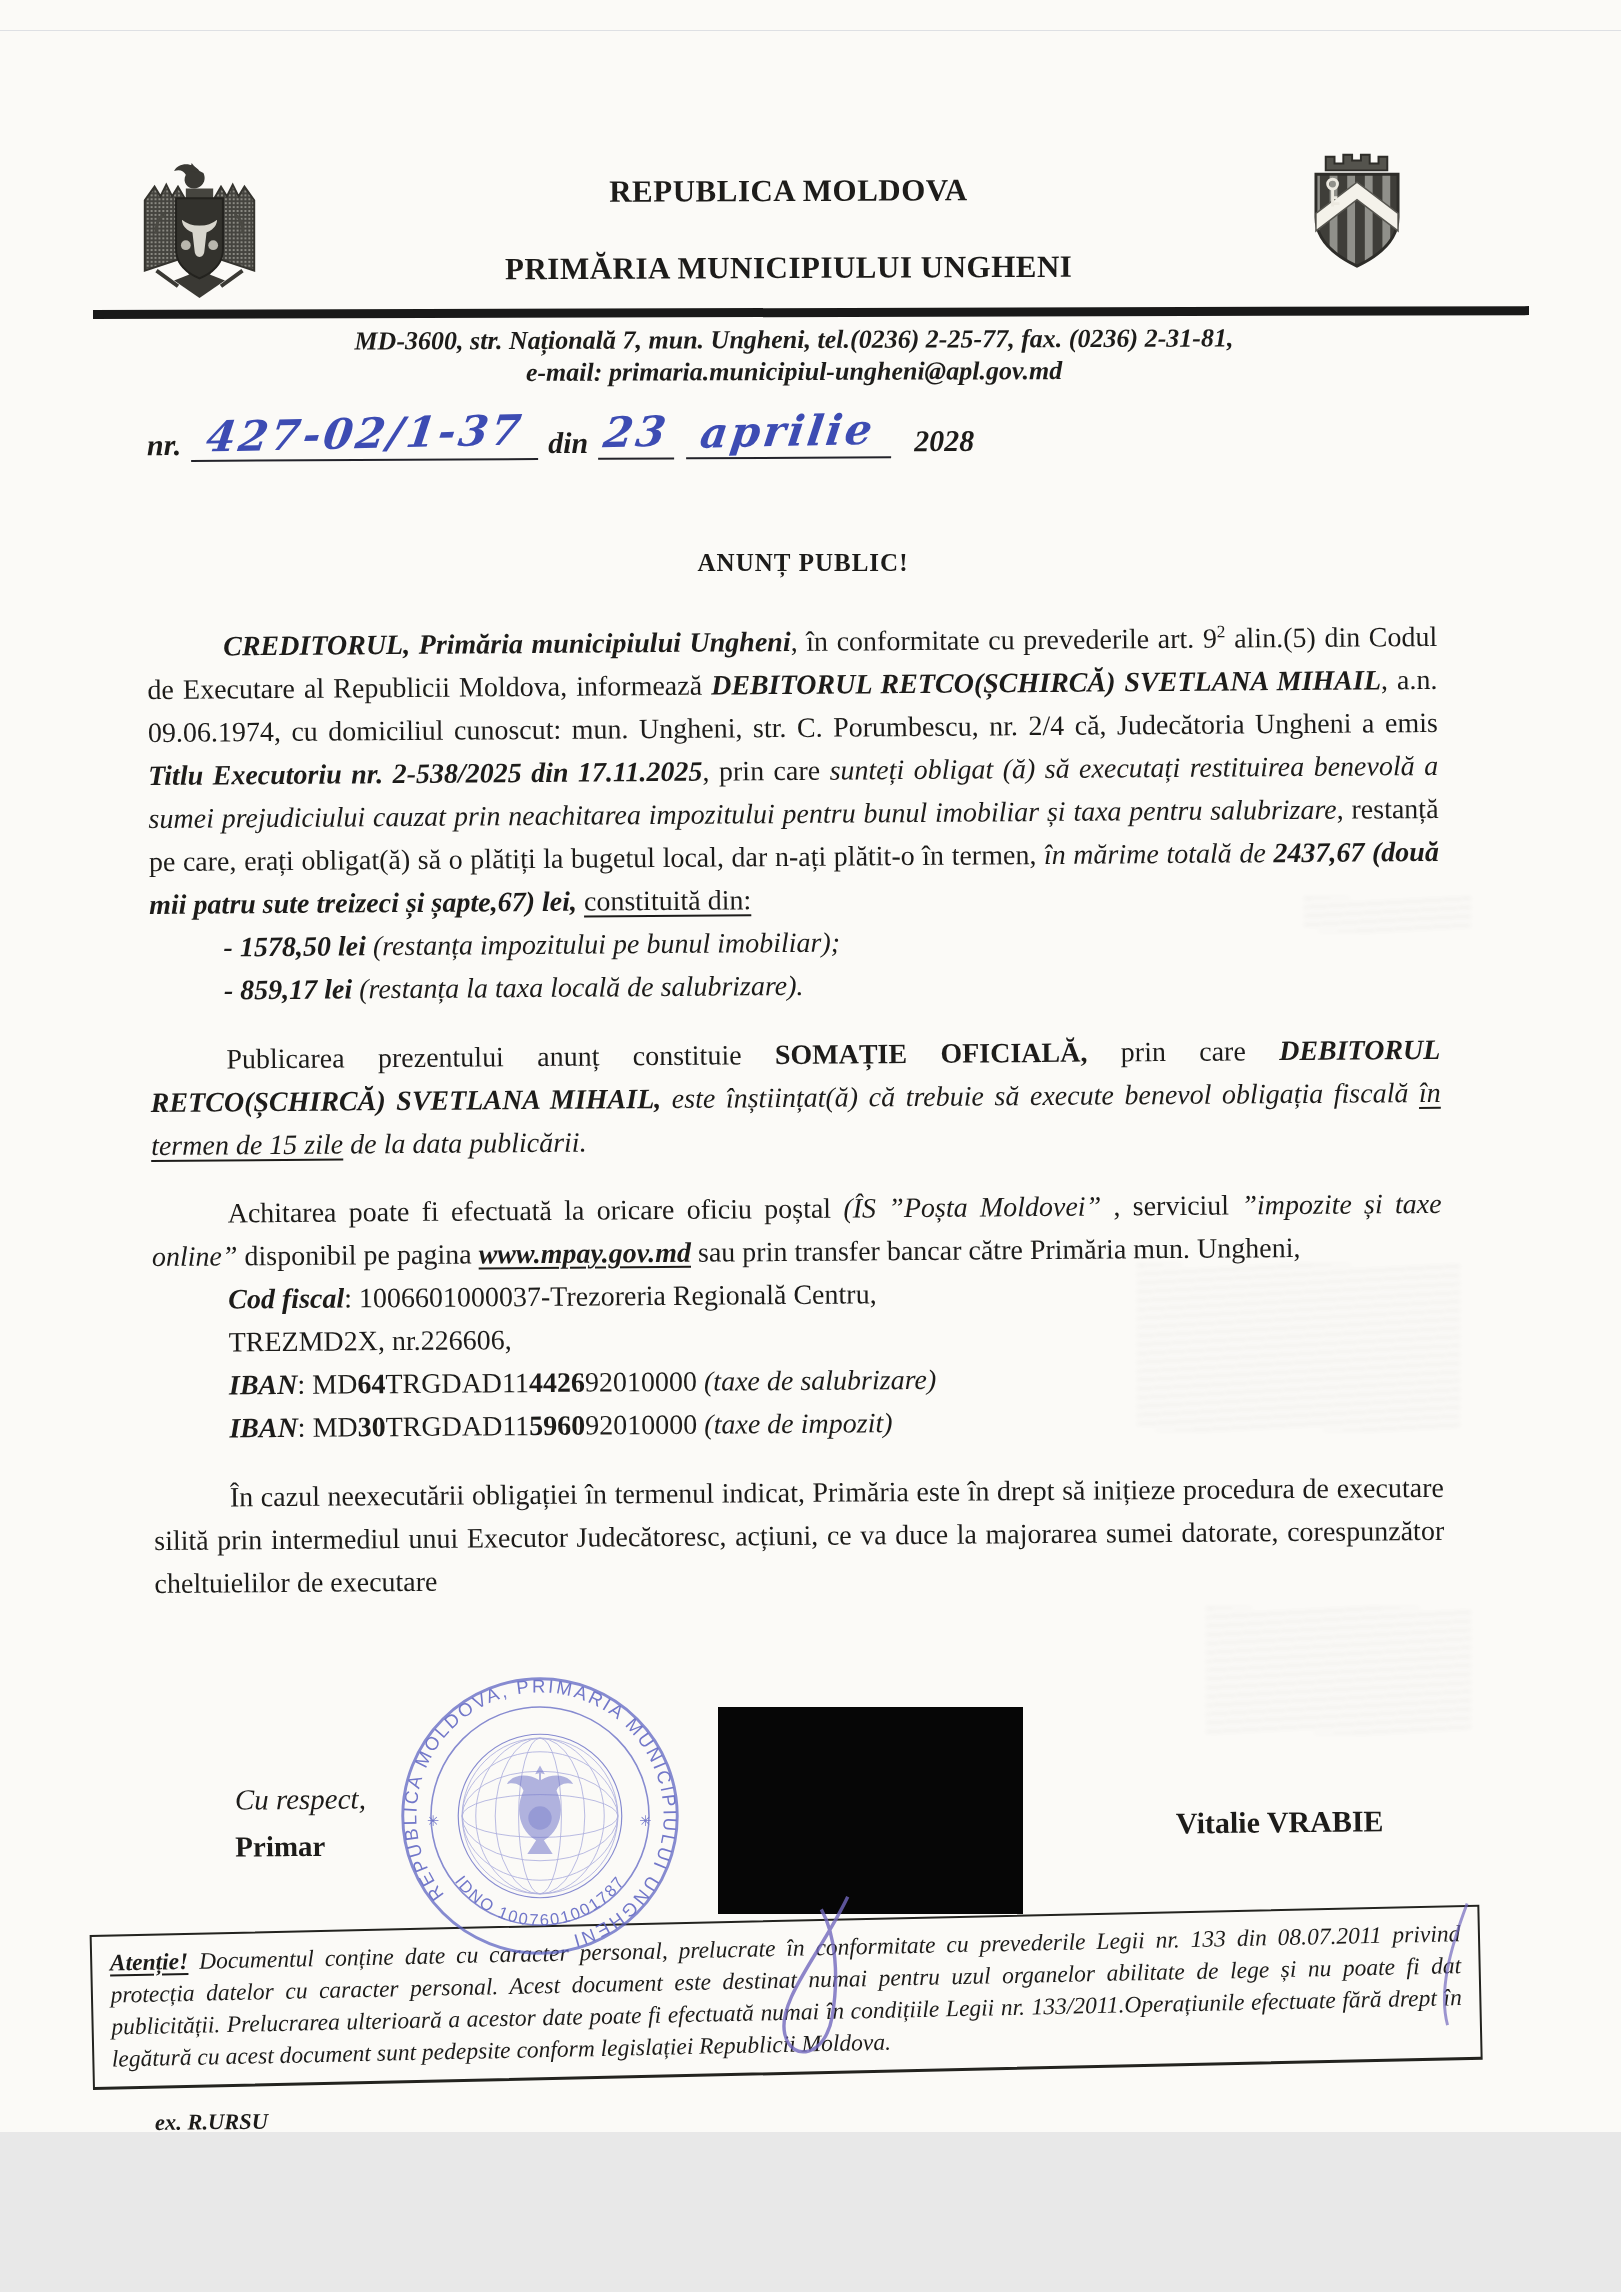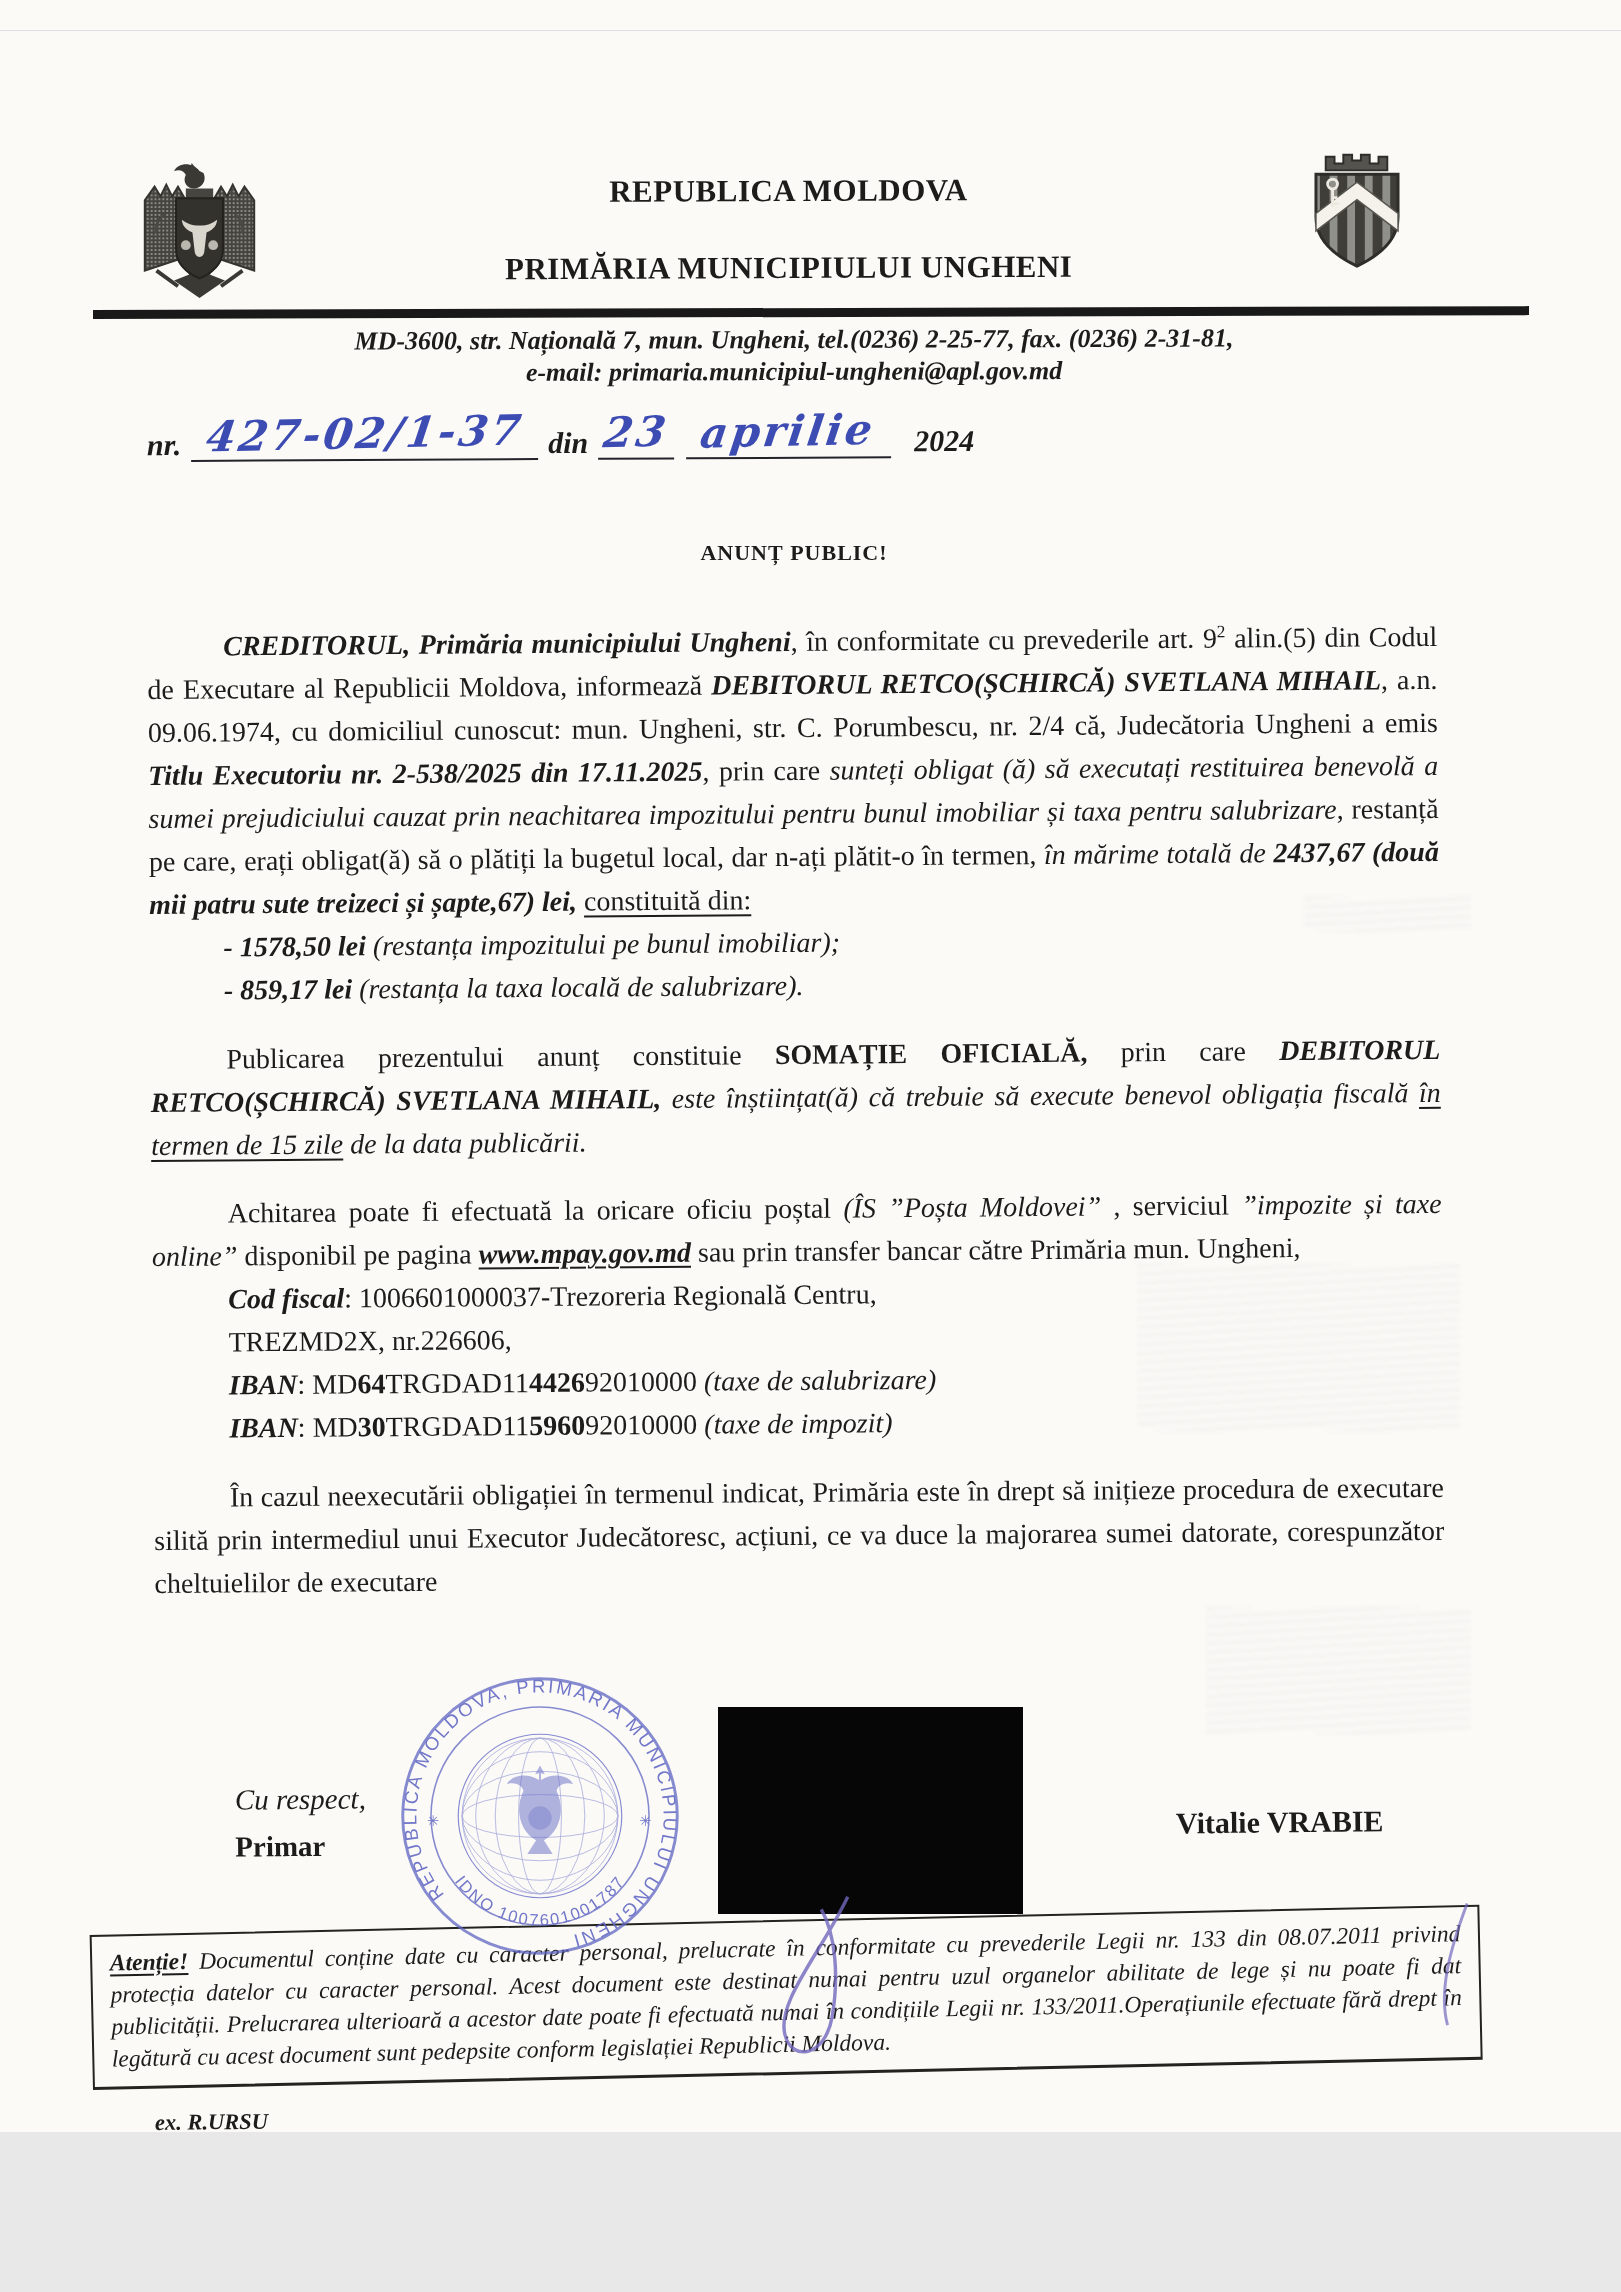--- a/index.html
+++ b/index.html
@@ -23,21 +23,21 @@
 
   
   .ref-line{position:absolute;left:147px;top:412px;font-size:30px;font-weight:700;font-style:italic;
     display:flex;align-items:flex-end;transform:rotate(-0.3deg);}
   .hand{font-family:"DejaVu Serif",serif;font-style:italic;color:#3d4cb3;font-size:42px;
     letter-spacing:2.9px;display:inline-block;transform:skewX(-9deg) rotate(-1deg);line-height:1;}
   .uline{border-bottom:2.9px solid #23232a;padding:0 15.7px 3.9px;margin:0 9.8px;display:inline-block;}
   .ref-year{margin-left:13.7px;}
 
   .doc-title{position:absolute;left:0;top:537px;width:1582px;text-align:center;
-    font-size:22px;font-weight:700;letter-spacing:1px;margin:3px;}
+    font-size:25px;font-weight:700;letter-spacing:1px;margin:12px;}
 
   
   .body-col{position:absolute;left:147px;top:625px;width:1290px;font-size:28px;line-height:43px;
     text-align:justify;transform:rotate(-0.45deg);transform-origin:left top;}
   .body-col p{margin:0;text-indent:76px;}
   .debt-list{margin:0 0 0 74px;text-align:left;}
   .para-2,.para-3,.para-4{margin-top:25.5px !important;}
   .pay-line{text-indent:76px;text-align:left;}
   .seg-n{}
   .seg-b{font-weight:700;}
@@ -137,21 +137,21 @@
     <div>MD-3600, str. Națională 7, mun. Ungheni, tel.(0236) 2-25-77, fax. (0236) 2-31-81,</div>
     <div>e-mail: primaria.municipiul-ungheni@apl.gov.md</div>
   </div>
 
   <div class="ref-line">
     <span>nr.</span>
     <span class="uline"><span class="hand">427-02/1-37</span></span>
     <span>din</span>
     <span class="uline" style="padding:0 5.9px 3.9px;margin-right:2px;"><span class="hand">23</span></span>
     <span class="uline"><span class="hand">aprilie</span></span>
-    <span class="ref-year">2024</span>
+    <span class="ref-year">2028</span>
   </div>
 
   <h1 class="doc-title">ANUNȚ PUBLIC!</h1>
 
   <div class="body-col">
     <p class="para-1"><span class="seg-bi">CREDITORUL, Primăria municipiului Ungheni</span><span class="seg-n">, în conformitate cu prevederile art. 9</span><span class="seg-sup">2</span><span class="seg-n"> alin.(5) din Codul de Executare al Republicii Moldova, informează </span><span class="seg-bi">DEBITORUL RETCO(ȘCHIRCĂ) SVETLANA MIHAIL</span><span class="seg-n">, a.n. 09.06.1974, cu domiciliul cunoscut: mun. Ungheni, str. C. Porumbescu, nr. 2/4 că, Judecătoria Ungheni a emis </span><span class="seg-bi">Titlu Executoriu nr. 2-538/2025 din 17.11.2025</span><span class="seg-n">, prin care </span><span class="seg-i">sunteți obligat (ă) să executați restituirea benevolă a sumei prejudiciului cauzat prin neachitarea impozitului pentru bunul imobiliar și taxa pentru salubrizare</span><span class="seg-n">, restanță pe care, erați obligat(ă) să o plătiți la bugetul local, dar n-ați plătit-o în termen, </span><span class="seg-i">în mărime totală de </span><span class="seg-bi">2437,67 (două mii patru sute treizeci și șapte,67) lei,</span><span class="seg-n"> </span><span class="seg-u">constituită din:</span></p>
     <div class="debt-list">
       <div><span class="seg-bi">- 1578,50 lei </span><span class="seg-i">(restanța impozitului pe bunul imobiliar);</span></div>
       <div><span class="seg-bi">- 859,17 lei </span><span class="seg-i">(restanța la taxa locală de salubrizare).</span></div>
     </div>

